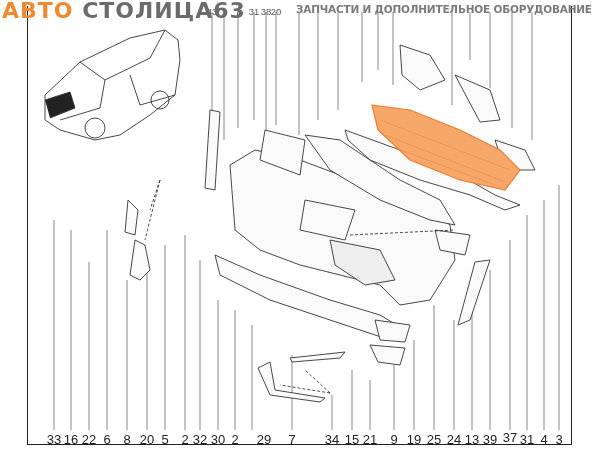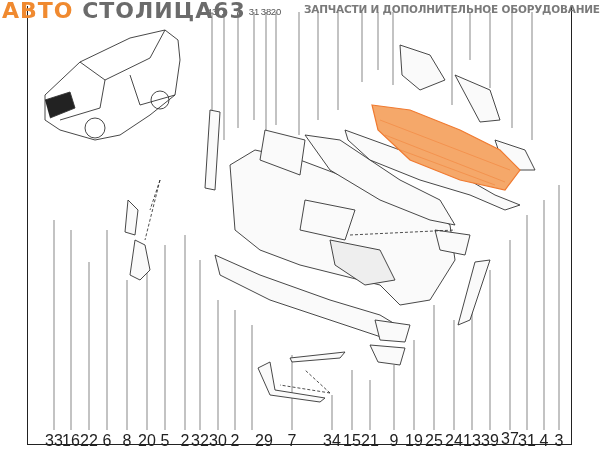--- a/index.html
+++ b/index.html
@@ -1,22 +1,22 @@
 <!DOCTYPE html>
 <html><head>
 <meta charset="utf-8">
 <style>
   html, body { margin:0; padding:0; background:#ffffff; }
   body { width:600px; height:450px; position:relative; overflow:hidden; font-family:"Liberation Sans", sans-serif; }
   .frame { position:absolute; left:27px; top:6px; width:545px; height:439px; border-left:1.5px solid #222; border-right:1.5px solid #222; border-bottom:1.5px solid #222; box-sizing:border-box; }
   .wm { position:absolute; left:2px; top:-2px; font-family:"DejaVu Sans", sans-serif; font-weight:bold; font-size:22px; letter-spacing:1px; z-index:5; white-space:nowrap; }
   .wm .a { color:#f08a30; }
   .wm .b { color:#6b6b6b; }
-  .tag { position:absolute; left:296px; top:3px; font-family:"DejaVu Sans", sans-serif; font-weight:bold; font-size:10.5px; color:#7a7a7a; z-index:5; white-space:nowrap; letter-spacing:-0.2px;margin-left:8px; }
-  .num { position:absolute; font-size:16px; color:#222; transform:translateX(-50%); white-space:nowrap; }
+  .tag { position:absolute; left:296px; top:3px; font-family:"DejaVu Sans", sans-serif; font-weight:bold; font-size:10.5px; color:#7a7a7a; z-index:5; white-space:nowrap; letter-spacing:-0.2px; }
+  .num { position:absolute; font-size:13px; color:#222; transform:translateX(-50%); white-space:nowrap; }
   .num.top { top:6px; font-size:9.5px; color:#555; }
   svg.art { position:absolute; left:0; top:0; }
 </style>
 </head>
 <body>
 
 <div class="frame"></div>
 
 <div class="wm"><span class="a">АВТО</span> <span class="b">СТОЛИЦА63</span></div>
 <div class="tag">ЗАПЧАСТИ И ДОПОЛНИТЕЛЬНОЕ ОБОРУДОВАНИЕ</div>

